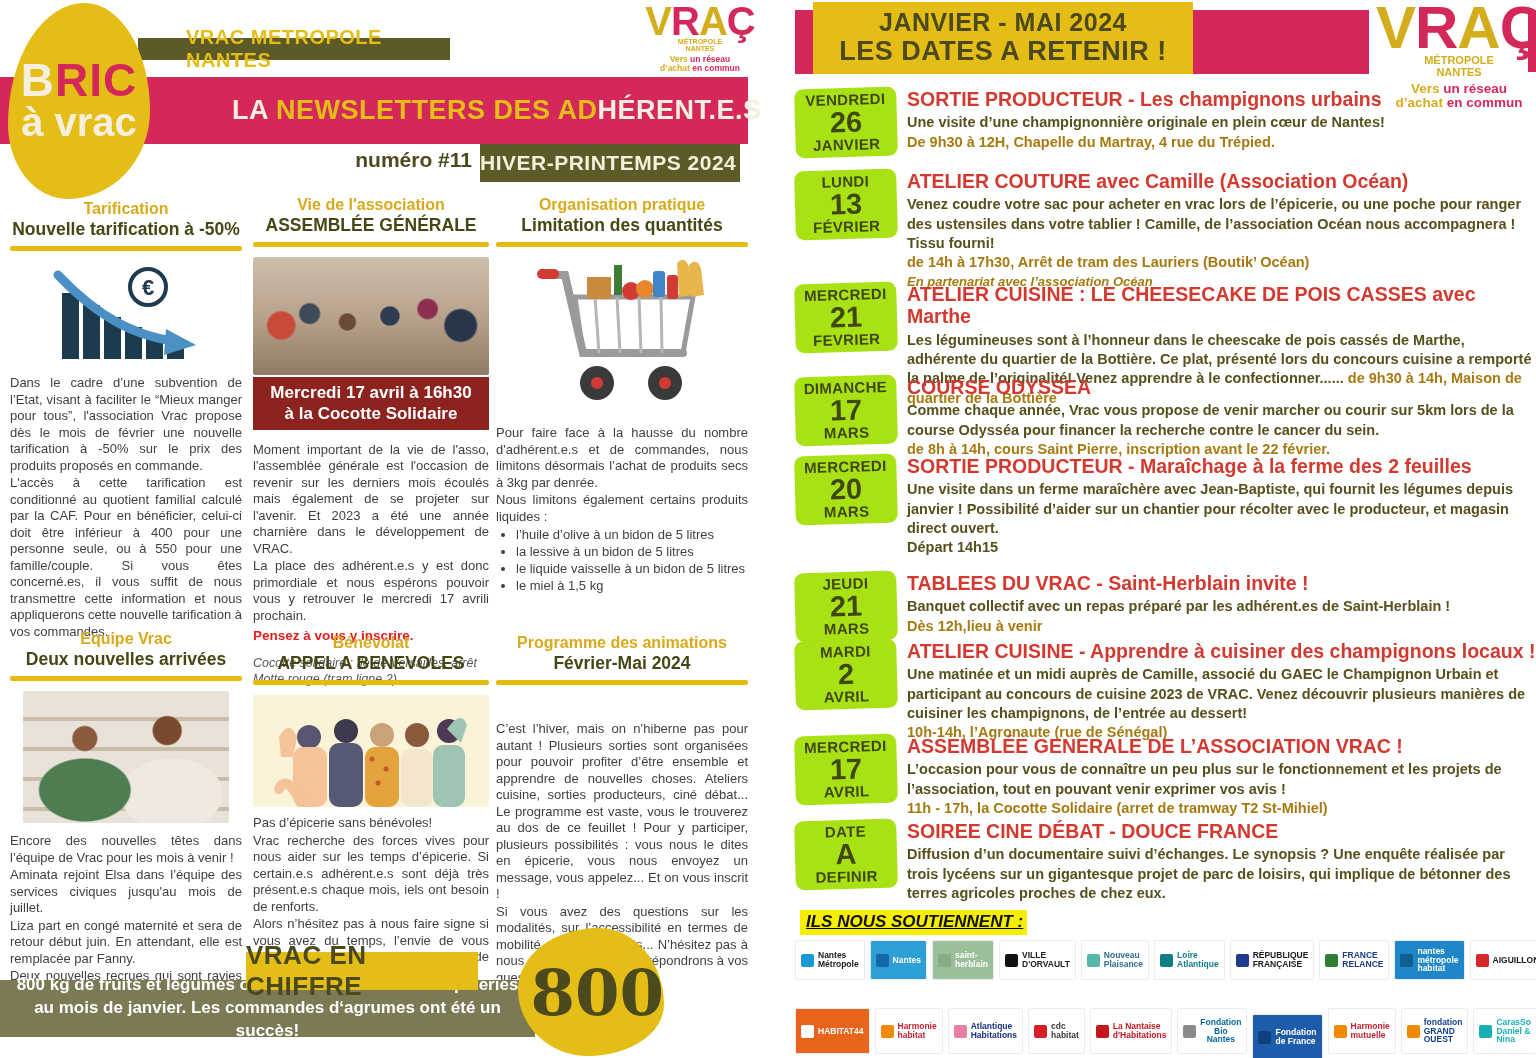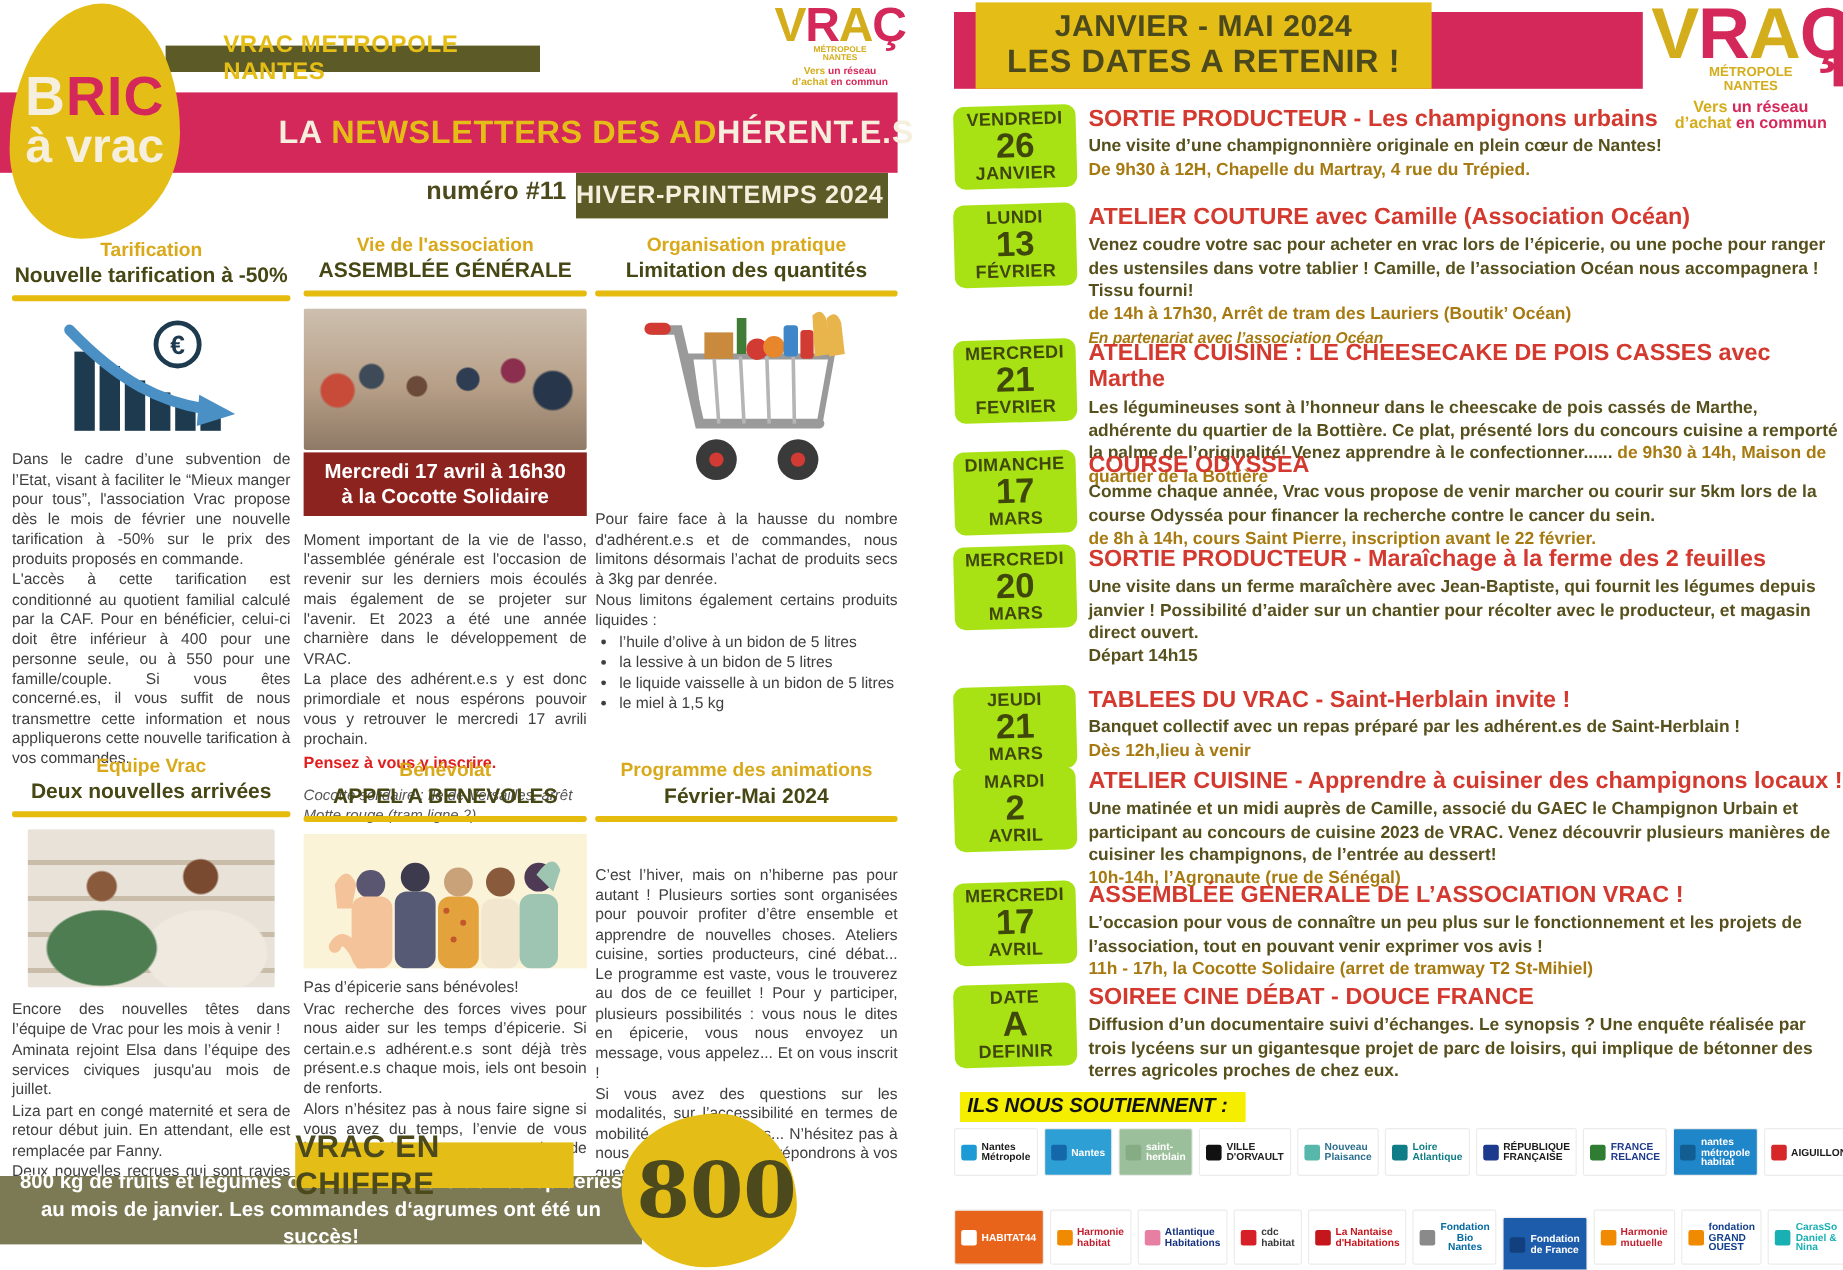--- a/index.html
+++ b/index.html
@@ -94,21 +94,21 @@
     transform:rotate(-1.6deg);display:flex;flex-direction:column;align-items:center;
     justify-content:center;padding:4px 2px;box-sizing:border-box;flex:0 0 102px;align-self:flex-start;}
   .badge .day,.badge .month{color:var(--badge-text);font-weight:bold;font-size:15px;line-height:1.05;letter-spacing:.3px;}
   .badge .num{color:var(--badge-text);font-weight:bold;font-size:29px;line-height:1;}
   .ev-content{flex:1;padding-top:0;}
   .ev-title{color:var(--red);font-weight:bold;font-size:19.5px;line-height:1.15;margin:0 0 3px 0;}
   .ev-body p{color:var(--body-olive);font-weight:bold;font-size:14.5px;line-height:1.33;margin:0;max-width:628px;}
   .ev-meta{color:var(--gold);font-weight:bold;font-size:14.5px;line-height:1.33;max-width:628px;}
   .ev-note{color:var(--gold);font-weight:bold;font-style:italic;font-size:13px;line-height:1.35;}
   .meta-inline{color:var(--gold);}
-  .supporters-label{left:800px;top:910px;background:#f6ee00;padding:2px 15px 3px 6px;}
+  .supporters-label{left:800px;top:910px;background:#f6ee00;padding:2px 4px 3px 6px;text-decoration:underline;}
   .supporters-label span{font-weight:bold;font-style:italic;font-size:17px;color:#111;}
   .sponsor-rows{left:795px;top:940px;width:742px;display:flex;flex-direction:column;gap:22px;}
   .sponsor-row{display:flex;gap:5px;align-items:center;}
   .sponsor{height:40px;display:flex;align-items:center;gap:4px;padding:2px 5px;
     border:1px solid #ececec;border-radius:2px;box-sizing:border-box;}
   .sponsor .dot{width:13px;height:13px;border-radius:2px;flex:0 0 13px;}
   .sponsor .lbl{font-size:8.5px;font-weight:bold;line-height:1.05;max-width:64px;}
   .sponsor-row.second .sponsor{height:46px;}
 </style>
 </head>

